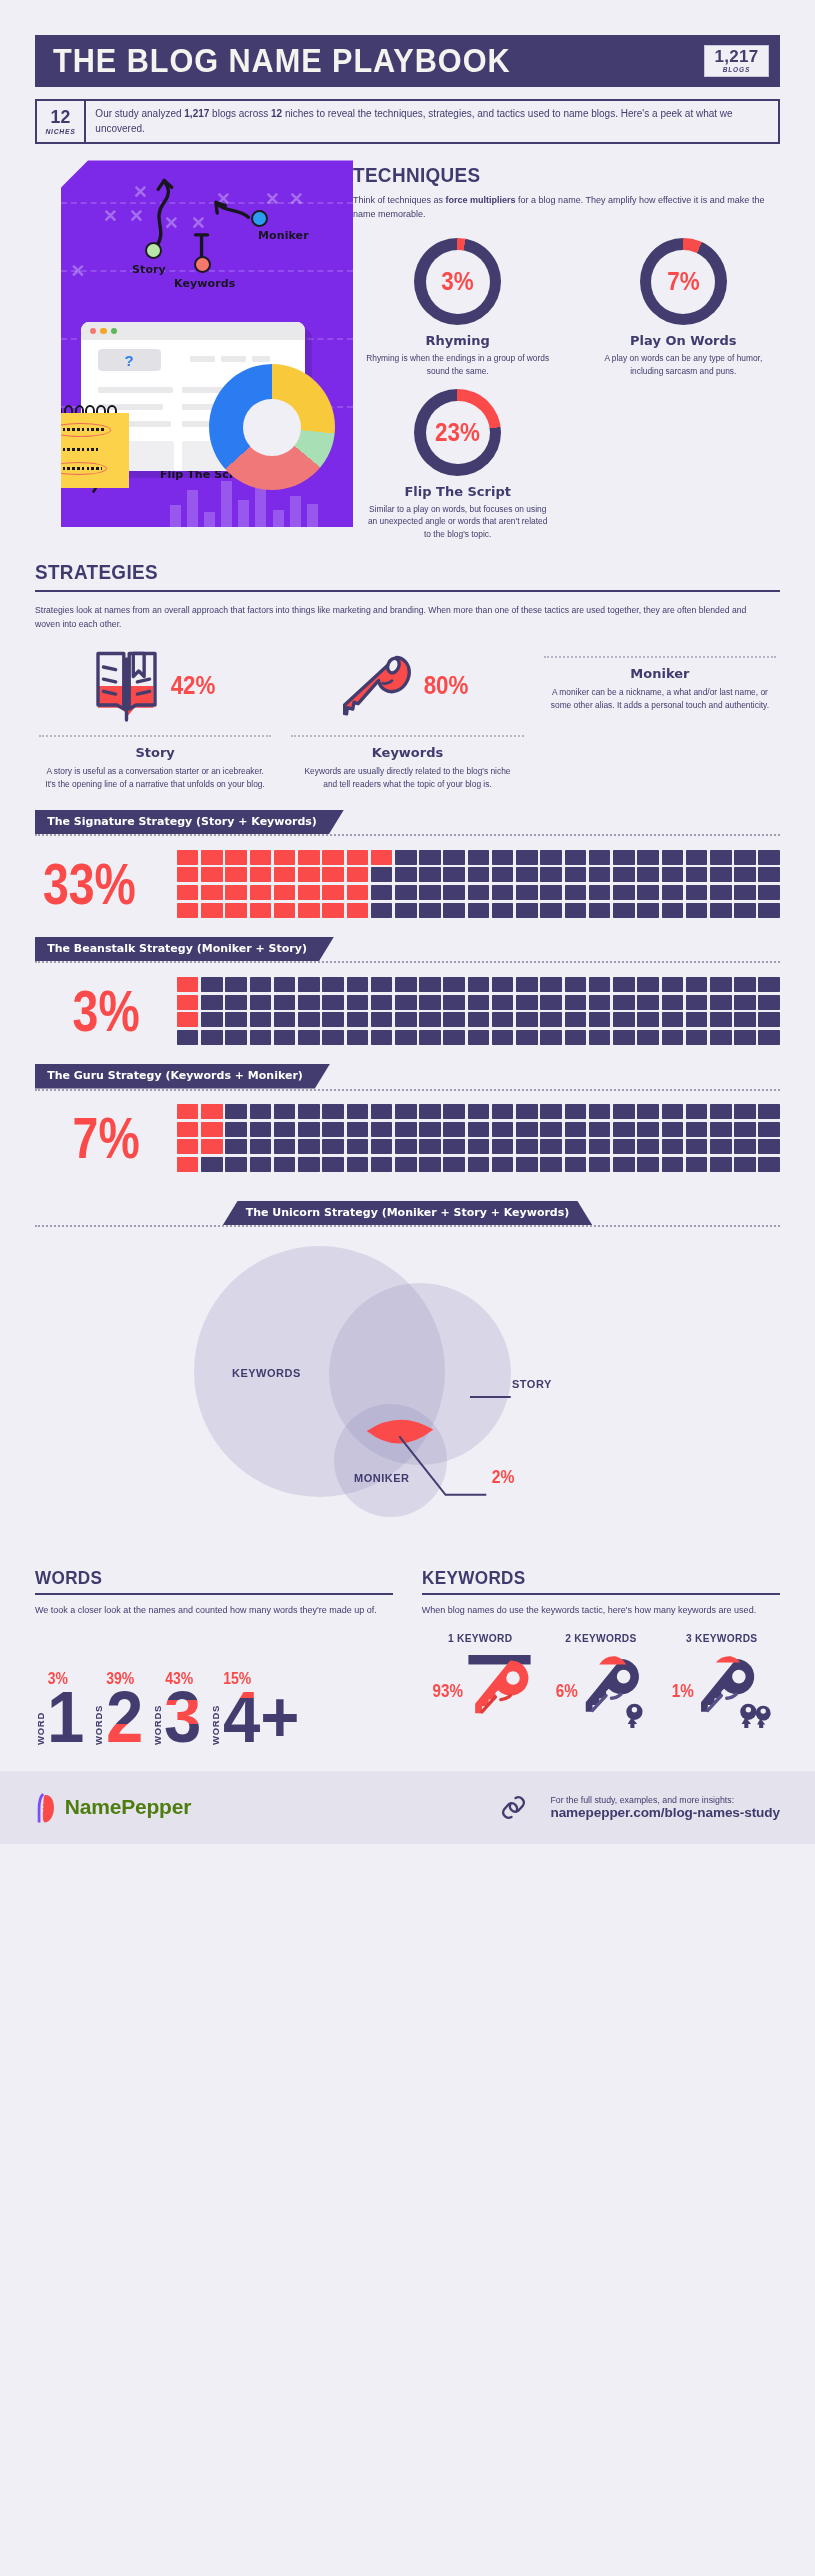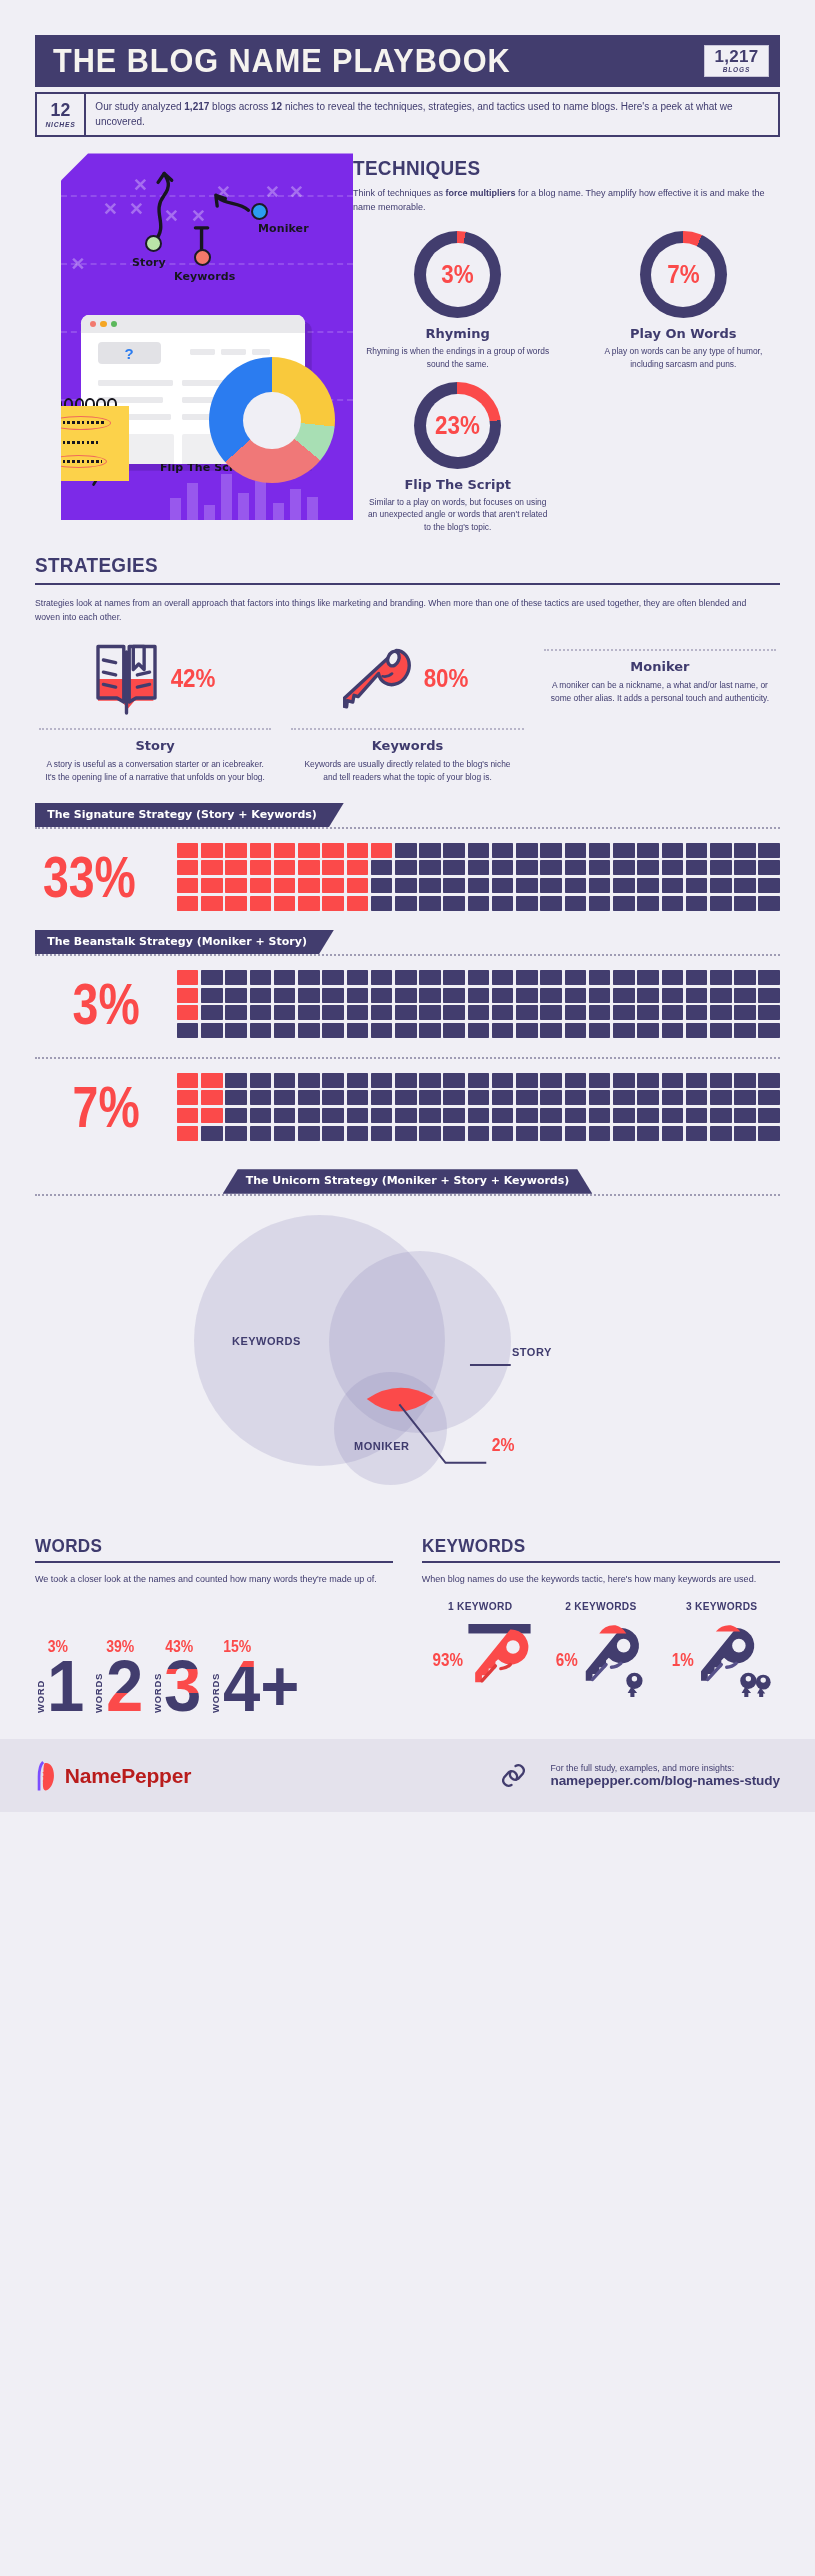--- a/index.html
+++ b/index.html
@@ -41,21 +41,21 @@
   }
   .blogs-badge .num {
     font-size: 17px; font-weight: 700; color: #423d6e; line-height: 1.05;
     letter-spacing: 0.3px;
   }
   .blogs-badge .lbl {
     font-size: 6.5px; font-weight: 700; color: #423d6e; letter-spacing: 0.9px;
     font-style: italic;
   }
   .subtitle-bar {
-    display: flex; align-items: stretch; margin-top: 5px;
+    display: flex; align-items: stretch; margin-top: 12px;
     border: 2px solid #423d6e; background: #f0eff5;
   }
   .niches-box {
     border-right: 2px solid #423d6e;
     width: 50px; display: flex; flex-direction: column;
     align-items: center; justify-content: center; padding: 4.1px 0;
   }
   .niches-box .num { font-size: 17.7px; font-weight: 700; line-height: 1; }
   .niches-box .lbl { font-size: 6.8px; font-weight: 700; font-style: italic; letter-spacing: 0.7px; margin-top: 1.4px;}
   .subtitle-text {
@@ -191,21 +191,21 @@
   .kcap { font-size: 10.2px; font-weight:700; letter-spacing:0.3px;
     font-family:"Liberation Sans Narrow","Liberation Sans",sans-serif; }
   .kbody { display:flex; align-items:center; justify-content:center; gap:2.7px; margin-top: 6.8px; height: 82px;}
   .kpct { color:#fb4a4a; font-size:17.7px; font-weight:700;
     font-family:"Liberation Sans Narrow","Liberation Sans",sans-serif; transform: scaleX(.86);}
 
   
   .footer { margin-top: 24.5px; background:#e4e2ec; height: 73px; display:flex;
     align-items:center; justify-content:space-between; padding: 0 35px; }
   .brand { display:flex; align-items:center; gap: 6.8px; }
-  .brand-name { font-size: 21px; font-weight:700; color:#b91c1c; letter-spacing:-0.2px;}
+  .brand-name { font-size: 21px; font-weight:700; color:#4d7c0f; letter-spacing:-0.2px;}
   .foot-right { display:flex; align-items:center; gap: 25px; }
   .foot-text .l1 { font-size: 8.8px; color:#3f3b6e;
     font-family:"Liberation Sans Narrow","Liberation Sans",sans-serif;}
   .foot-text .l2 { font-size: 13.6px; font-weight:700; color:#3f3b6e; letter-spacing:-0.1px;
     font-family:"Liberation Sans Narrow","Liberation Sans",sans-serif;}
 </style>
 </head>
 <body>
 
 <div class="page">
@@ -630,20 +630,23 @@
             <i></i>
             <i></i>
             <i></i>
             <i></i>
             <i></i>
           </div>
       </div>
     </div>
 
     <div class="band">
+      <div class="band-head">
+        <span class="band-tag">The Guru Strategy (Keywords + Moniker)</span>
+      </div>
       <div class="band-rule"></div>
       <div class="waffle-row">
         <div class="big-pct indent">7%</div>
         <div class="waffle">
             <i class="on"></i>
             <i class="on"></i>
             <i></i>
             <i></i>
             <i></i>
             <i></i>

